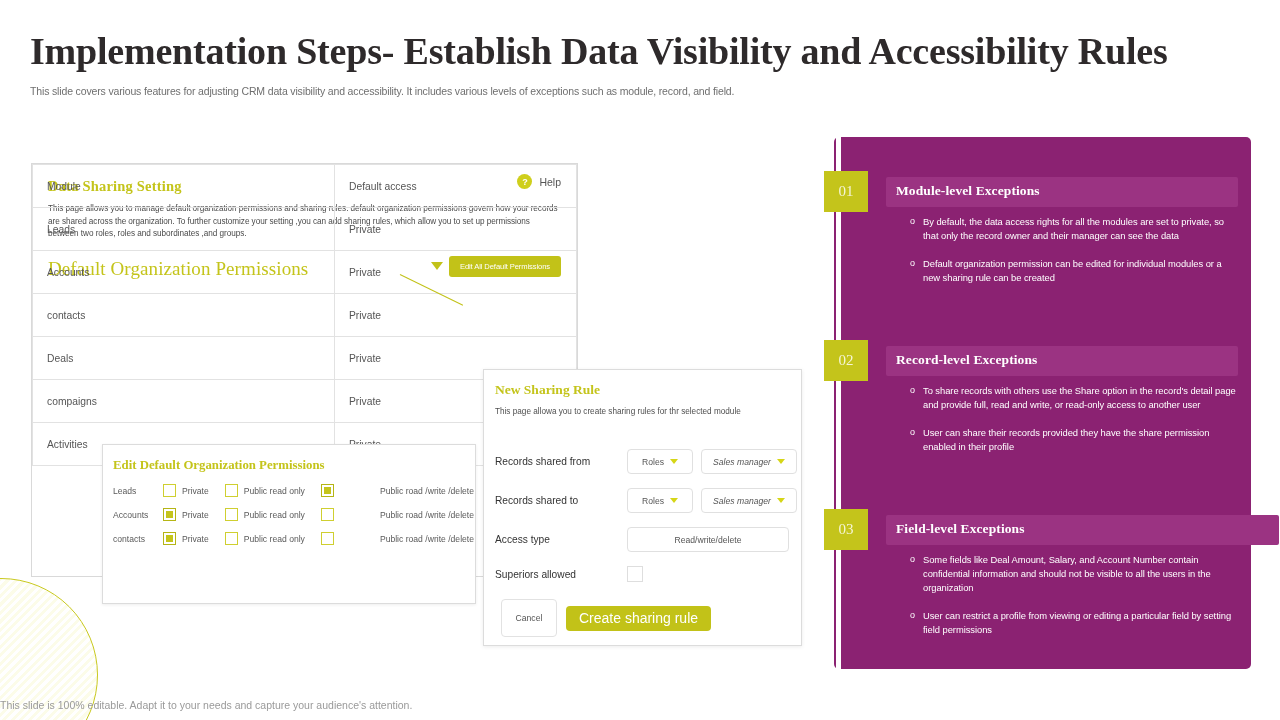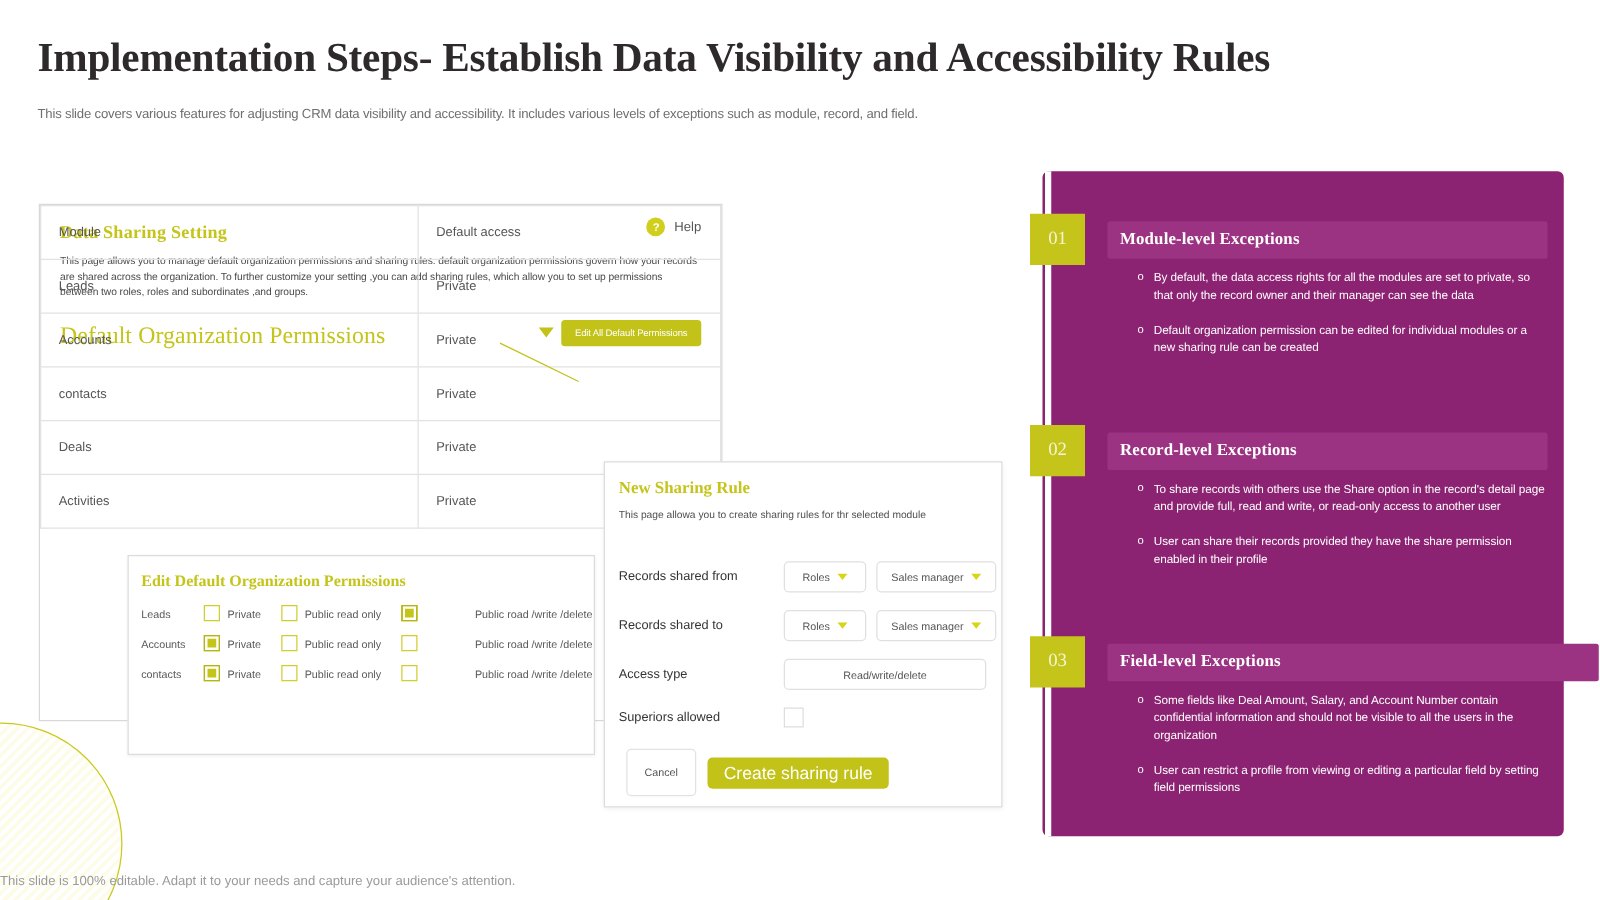--- a/index.html
+++ b/index.html
@@ -15,21 +15,21 @@
     position:absolute;left:-96px;top:578px;width:192px;height:192px;
     border:1.4px solid #c9c91f;border-radius:50%;
     background:repeating-linear-gradient(135deg,#fcfce9 0 3px,#ffffff 3px 6px);
     z-index:0;
   }
 
   
   .page-title{
     position:absolute;left:30px;top:29px;width:1200px;
     font-family:"Liberation Serif", serif;
-    font-size:33px;font-weight:bold;color:#2e2a2b;letter-spacing:-0.2px;
+    font-size:38px;font-weight:bold;color:#2e2a2b;letter-spacing:-0.2px;
     white-space:nowrap;
   }
   .page-subtitle{
     position:absolute;left:30px;top:85px;width:1060px;
     font-size:10.5px;color:#6f6f6f;letter-spacing:-0.15px;
   }
 
   
   .crm-card{
     position:absolute;left:31px;top:163px;width:545px;height:412px;
@@ -113,21 +113,21 @@
   .nsr-desc{margin:8px 11px 0 11px;font-size:8.2px;color:#4f4f4f;line-height:1.5;}
   .nsr-row{display:flex;align-items:center;margin:0 0 0 11px;height:39px;}
   .nsr-row.first{margin-top:24px;}
   .nsr-label{width:132px;font-size:10.2px;color:#333333;}
   .sel{
     border:1px solid #e0e0e0;border-radius:4px;height:23px;
     display:flex;align-items:center;justify-content:center;gap:6px;
     font-size:8.6px;color:#555;background:#ffffff;position:relative;
   }
   .sel.roles{width:64px;margin-right:8px;}
-  .sel.mgr{width:94px;}
+  .sel.mgr{width:94px;font-style:italic;}
   .sel.wide{width:160px;}
   .caret{width:0;height:0;border-left:4px solid transparent;border-right:4px solid transparent;
     border-top:5px solid #d6d617;}
   .sup-box{width:16px;height:16px;border:1px solid #dedede;background:#fff;box-sizing:border-box;}
   .nsr-actions{display:flex;align-items:center;gap:9px;margin:10px 0 0 17px;}
   .btn-cancel{
     border:1px solid #e2e2e2;background:#fff;border-radius:4px;
     width:56px;height:38px;font-size:8.6px;color:#555;cursor:pointer;
   }
   .btn-create{
@@ -214,20 +214,24 @@
           </tr>
           <tr>
             <td class="col1">contacts</td>
             <td>Private</td>
           </tr>
           <tr>
             <td class="col1">Deals</td>
             <td>Private</td>
           </tr>
           <tr>
+            <td class="col1">compaigns</td>
+            <td>Private</td>
+          </tr>
+          <tr>
             <td class="col1">Activities</td>
             <td>Private</td>
           </tr>
         </tbody>
     </table>
   </div>
 </div>
 <div class="arrow-line"></div>
 
 <div class="edit-pop">

